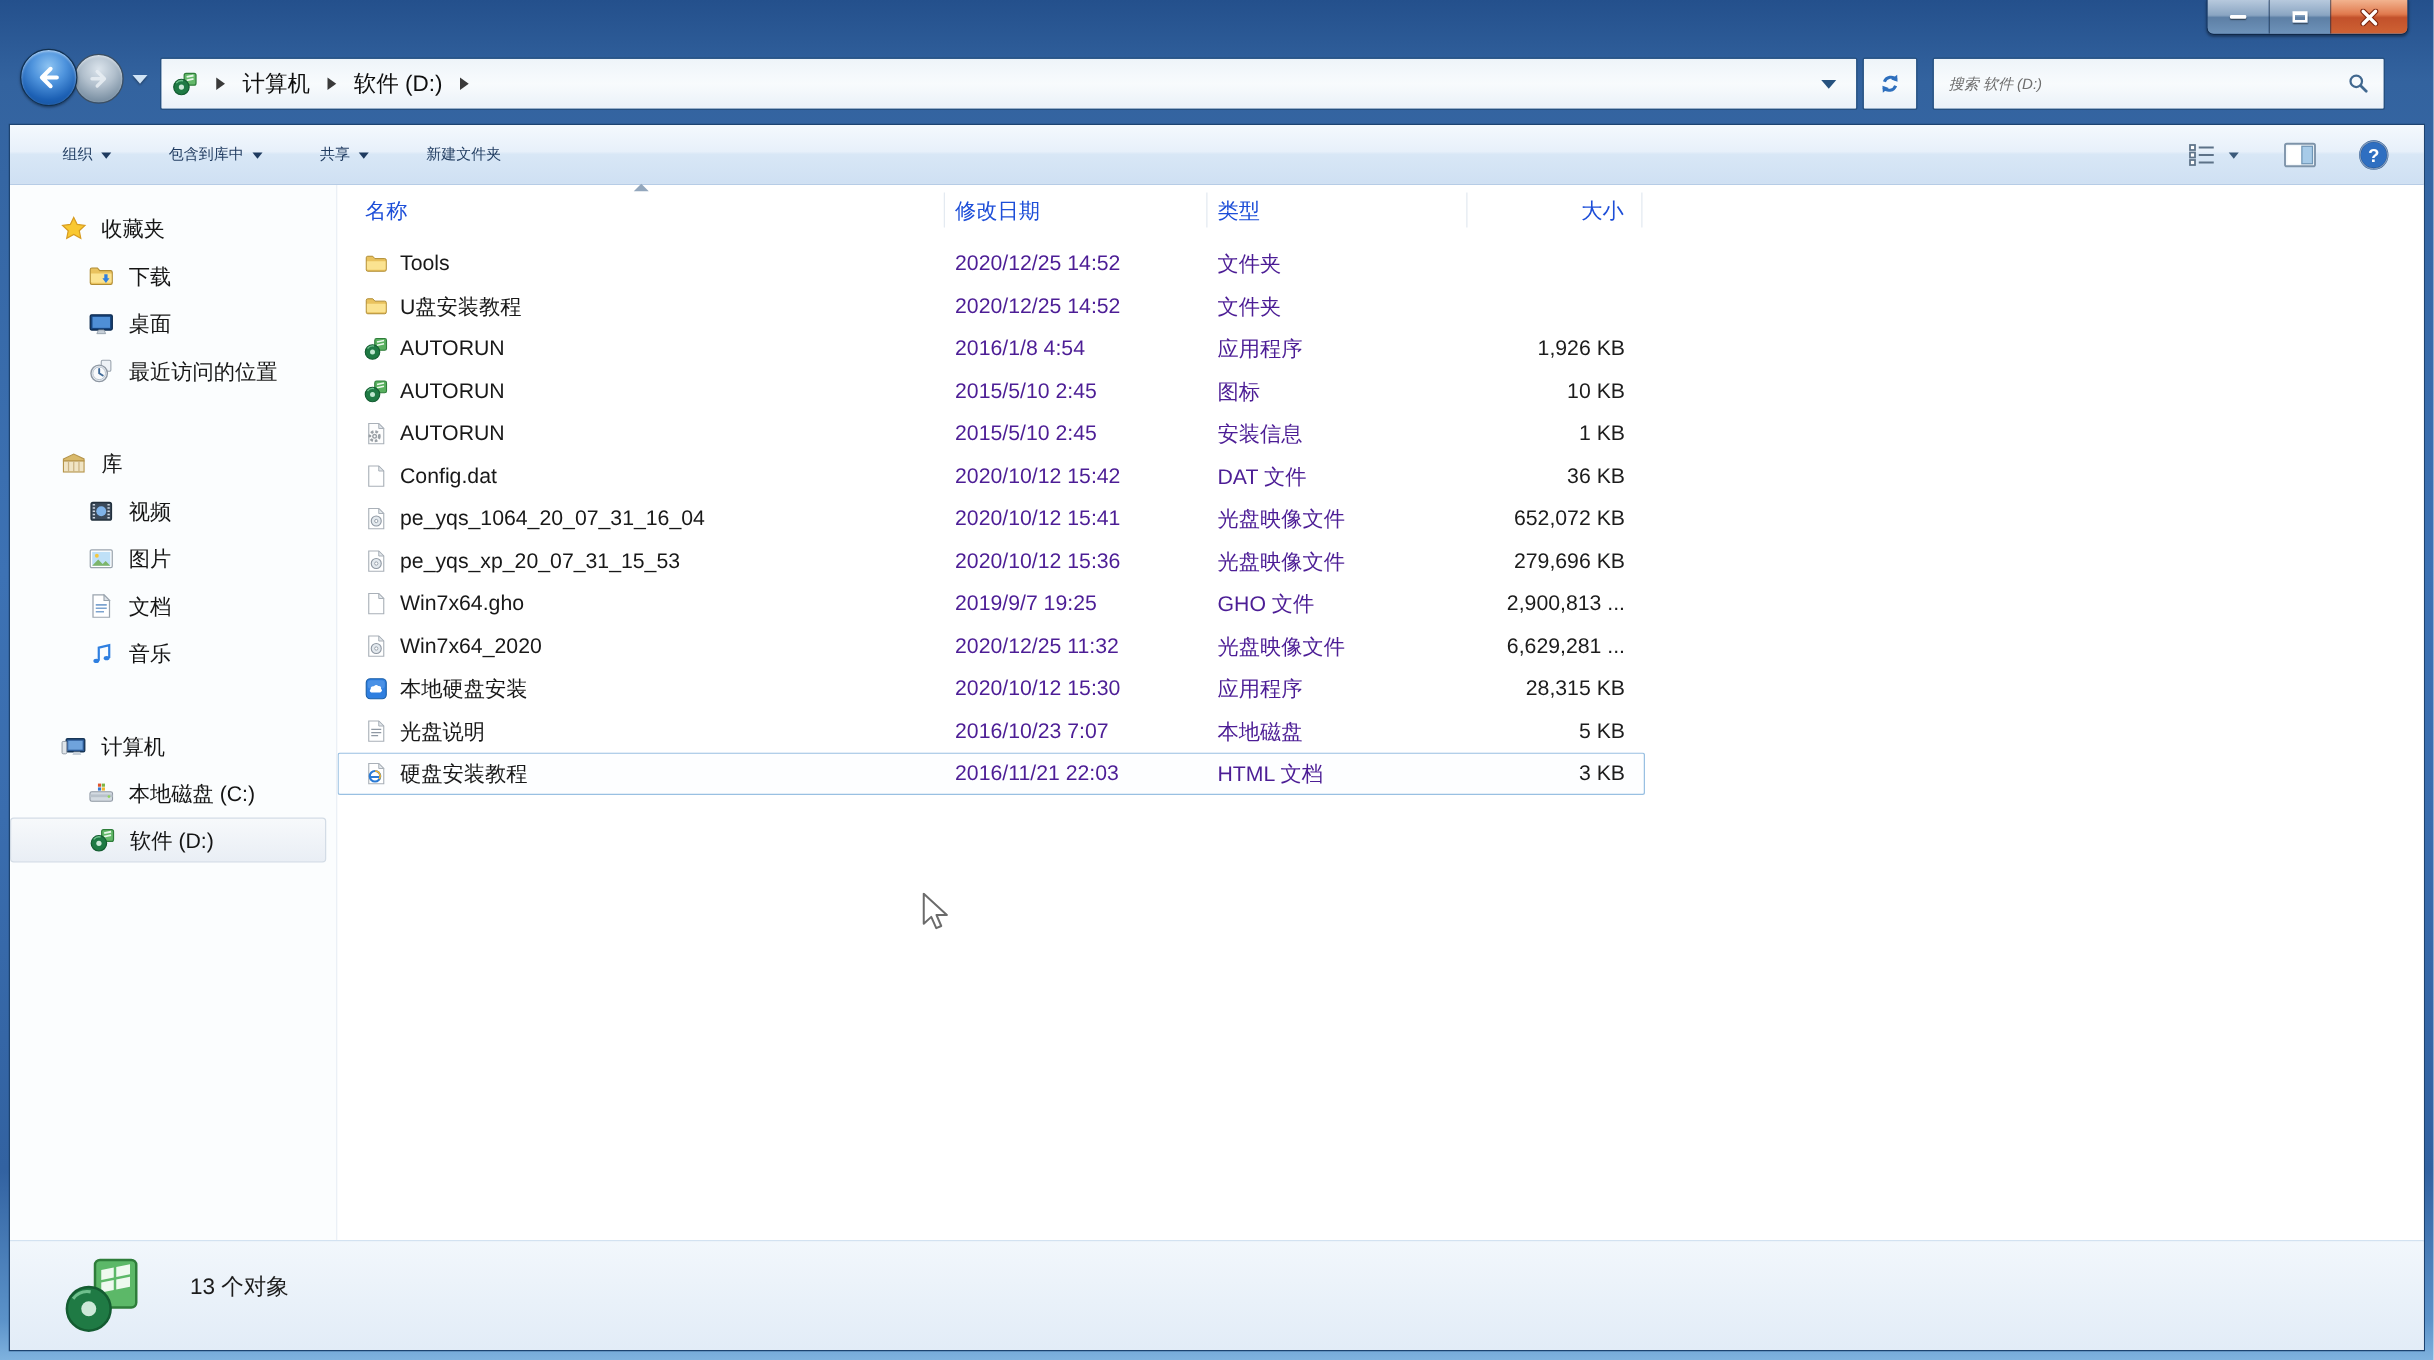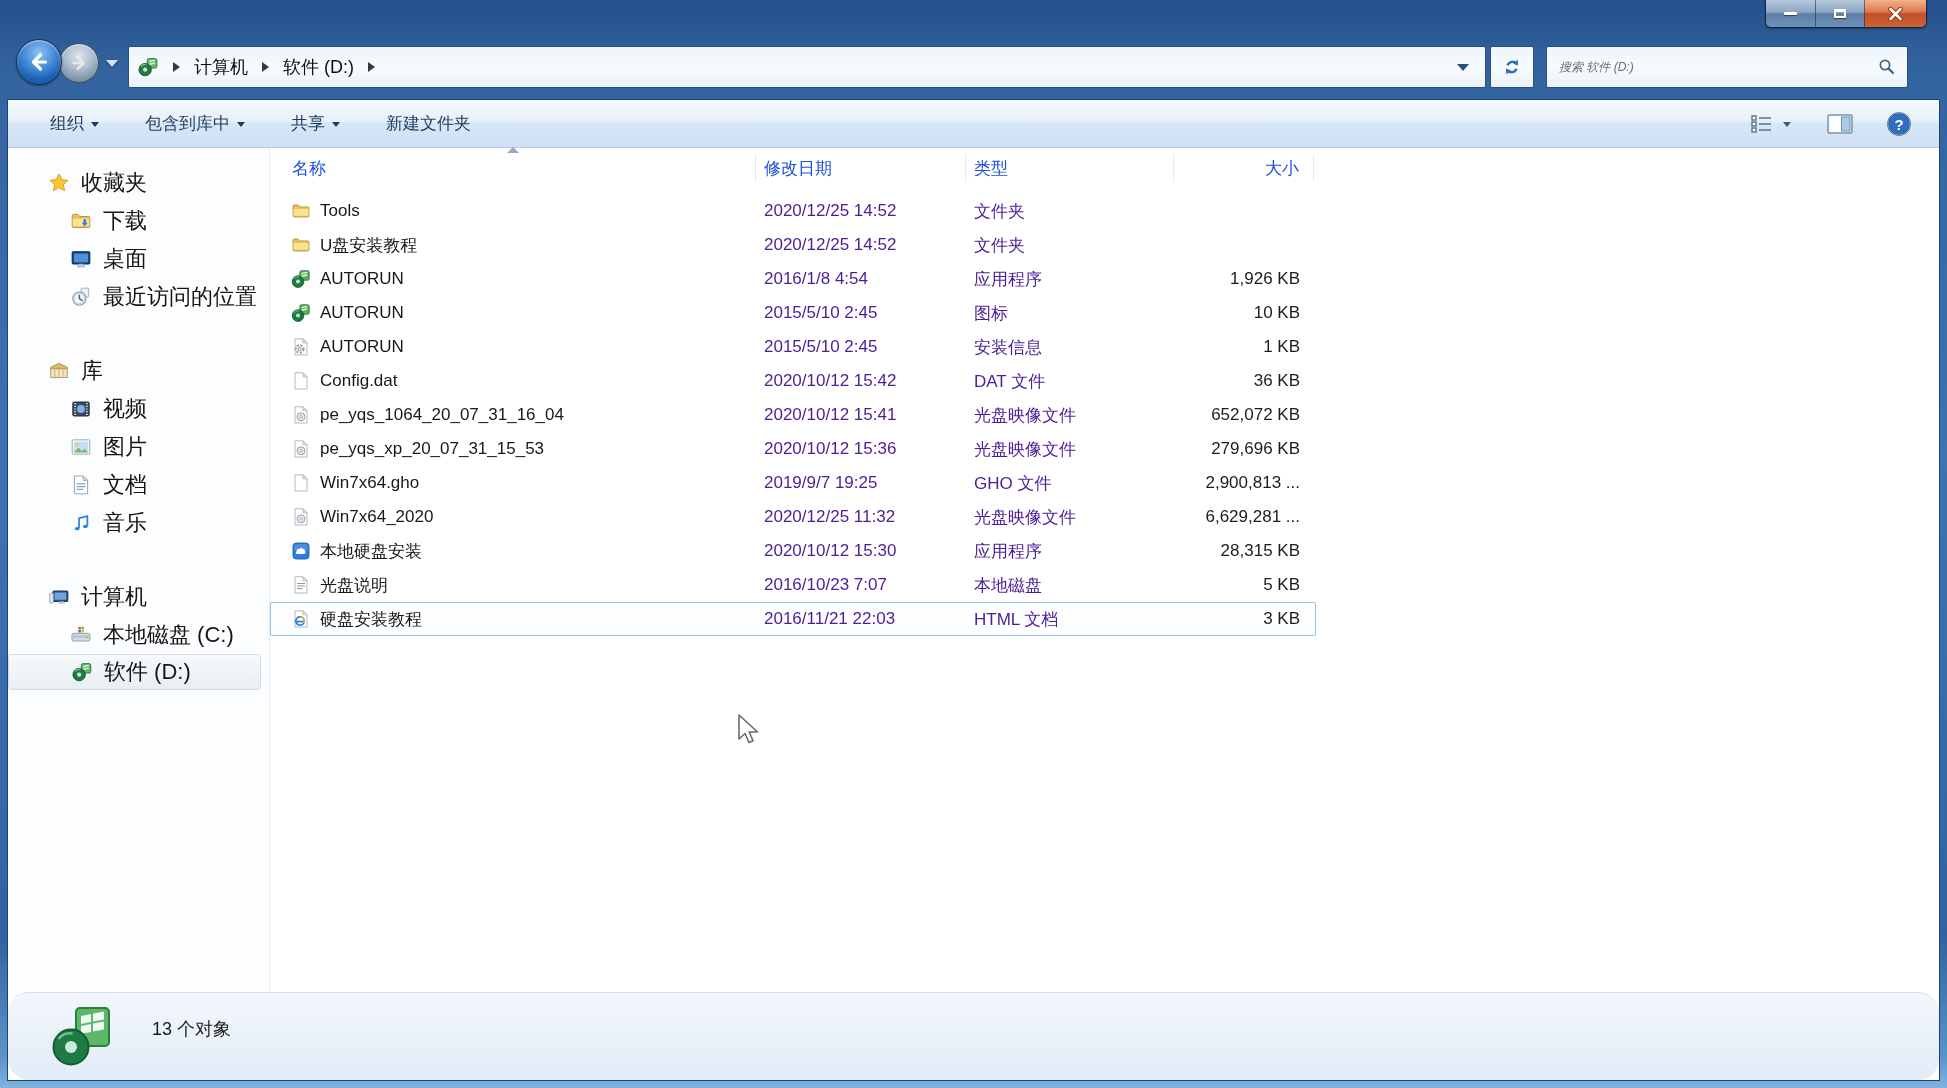--- a/index.html
+++ b/index.html
@@ -48,32 +48,32 @@
   .searchbox input::placeholder { color:#6e6e6e; font-style:italic; opacity:1; }
 
   
   .client { position:absolute; left:8px; right:8px; top:100px; bottom:8px; background:#fff;
     box-shadow:0 0 0 1px #1d4370; display:flex; flex-direction:column; }
 
   
   .toolbar { height:48px; flex:none; display:flex; align-items:center; padding:0 24px 0 32px;
     background:linear-gradient(180deg,#f4f9fd 0%,#e7f0fa 45%,#d8e7f6 50%,#cfe0f3 100%);
     border-bottom:1px solid #b6cce6; }
-  .tbtn { display:flex; align-items:center; gap:7px; font-size:17px; color:#1e3a5f; padding:6px 10px; margin-right:26px; border-radius:3px; white-space:nowrap; }
+  .tbtn { display:flex; align-items:center; gap:7px; font-size:12px; color:#1e3a5f; padding:6px 10px; margin-right:26px; border-radius:3px; white-space:nowrap; }
   .tdrop { width:0; height:0; border-left:4.5px solid transparent; border-right:4.5px solid transparent; border-top:5px solid #1e3a5f; margin-top:2px; }
   .tool-right { margin-left:auto; display:flex; align-items:center; gap:26px; }
   .viewsbtn { display:flex; align-items:center; gap:9px; padding:4px 6px; }
   .iconbtn { display:flex; align-items:center; padding:3px; }
 
   
   .content { flex:1; display:flex; min-height:0; }
   .sidebar { width:262px; flex:none; background:#fbfdfe; border-right:1px solid #e6ecf3; padding-top:16px; overflow:hidden; }
   .sgroup { margin-bottom:0; }
   .sgroup + .sgroup { margin-top:36px; }
-  .sitem { height:38px; display:flex; align-items:center; gap:11px; padding-left:62px; font-size:22px; color:#151515; cursor:default; }
+  .sitem { height:38px; display:flex; align-items:center; gap:11px; padding-left:62px; font-size:17px; color:#151515; cursor:default; }
   .sitem.head { padding-left:40px; }
   .sitem .icon { width:22px; height:22px; flex:none; }
   .sitem .icon svg { width:22px; height:22px; display:block; }
   .sitem.selected { background:linear-gradient(180deg,#f7f9fb 0%,#e9eef5 100%); border:1px solid #d3dce6; border-radius:3px;
     margin-right:8px; height:36px; }
 
   
   .filearea { flex:1; position:relative; background:#fff; }
   .listheader { position:relative; display:grid; grid-template-columns:486px 210px 208px 140px; height:40px; width:1046px;
     align-items:center; font-size:17px; color:#1d4ed8; }
@@ -87,21 +87,21 @@
   .cell { white-space:nowrap; overflow:hidden; }
   .cname { display:flex; align-items:center; gap:9px; padding-left:21px; }
   .cname .icon { width:20px; height:20px; flex:none; }
   .cname .icon svg { width:20px; height:20px; display:block; }
   .cdate,.ctype { padding-left:8px; color:#4c1d95; }
   .csize { text-align:right; padding-right:14px; color:#1c1c1c; }
   .frow.focused { box-shadow:inset 0 0 0 1px #99c0e2; border-radius:2px; background:#fdfeff; }
 
   
   .statusbar { height:88px; flex:none; background:linear-gradient(180deg,#f2f7fc 0%,#e9f1f9 55%,#e2ecf7 100%);
-    border-top:1px solid #d3e2f1; display:flex; align-items:flex-start; padding:12px 0 0 42px;border-radius:21px; }
+    border-top:1px solid #d3e2f1; display:flex; align-items:flex-start; padding:12px 0 0 42px; }
   .statusicon { width:64px; height:64px; }
   .statusicon svg { width:64px; height:64px; display:block; }
   .statustext { font-size:18px; color:#1c1c1c; margin:12px 0 0 38px; }
 
   .icon svg, .glyph svg { display:block; }
 
   
   .cursor { position:absolute; left:736px; top:714px; z-index:50; pointer-events:none; }
 </style>
 </head>

